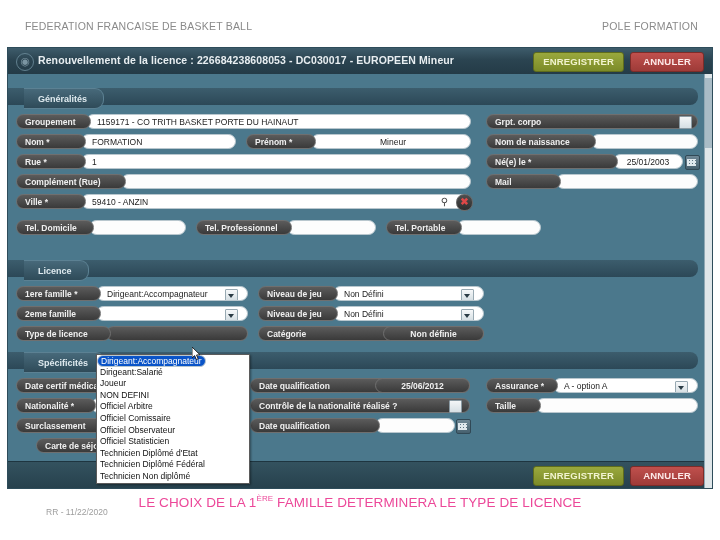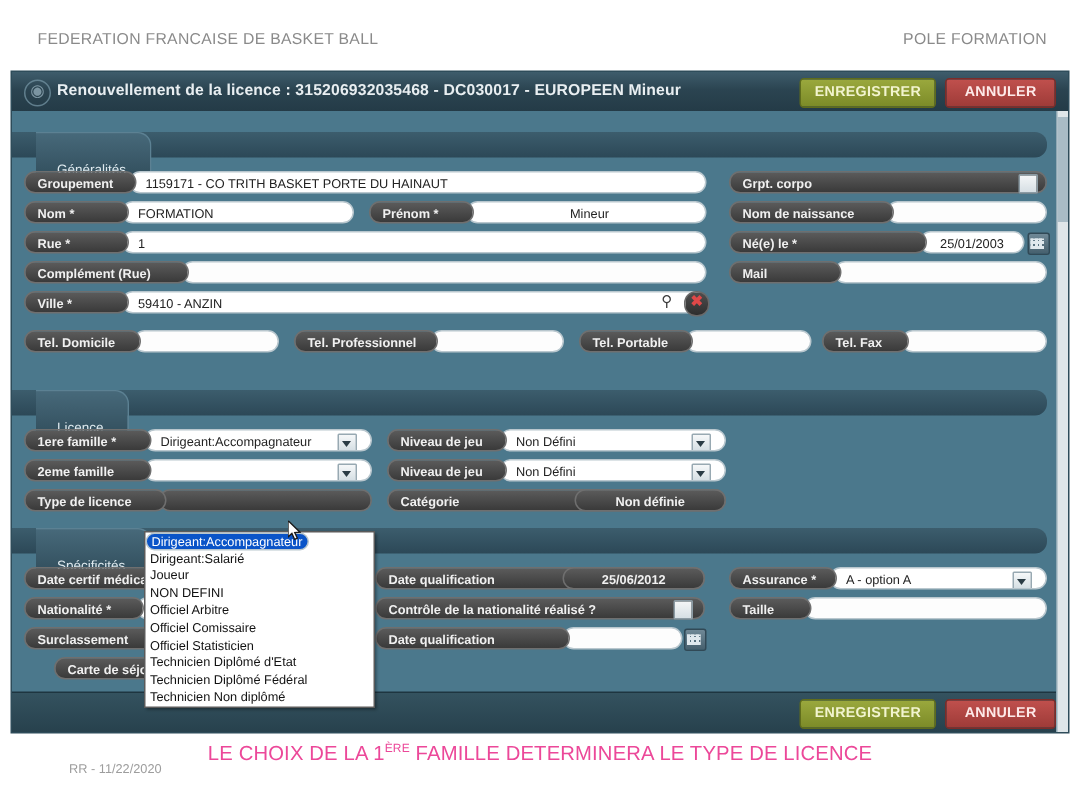--- a/index.html
+++ b/index.html
@@ -64,24 +64,24 @@
   .vscroll .thumb{position:absolute;left:0;top:4px;width:7px;height:70px;background:#a9bcc6;}
 
   
   .sect{position:absolute;left:0;width:704px;height:17px;}
   .sect .bar{
     position:absolute;left:0;top:0;width:690px;height:17px;
     background:linear-gradient(180deg,#3c5d6d 0%,#2c4857 100%);
     border-radius:0 8px 8px 0;
   }
   .sect .pill{
-    position:absolute;left:16px;top:0;height:17px;line-height:17px;padding:16px 16px 0 14px;
+    position:absolute;left:16px;top:0;height:17px;line-height:17px;padding:2px 16px 0 14px;
     background:linear-gradient(180deg,#47697a 0%,#2f4b59 100%);
     border:1px solid #5c8193;border-left:none;border-radius:0 9px 9px 0;
-    color:#dfeaef;font-size:9px;font-weight:normal;
+    color:#dfeaef;font-size:9px;font-weight:bold;
   }
 
   
   .fld{position:absolute;height:15px;}
   .lab{
     position:absolute;left:0;top:0;height:15px;line-height:15px;
     background:linear-gradient(180deg,#5b5b5b 0%,#3a3a3a 100%);
     border:1px solid #6f6f6f;border-radius:8px;
     color:#f0f0f0;font-size:8.5px;font-weight:bold;
     padding:0 6px 0 8px;box-sizing:border-box;white-space:nowrap;
@@ -190,21 +190,21 @@
 
   <div class="slide-header">
     <div class="hdr-left">FEDERATION FRANCAISE DE BASKET BALL</div>
     <div class="hdr-right">POLE FORMATION</div>
   </div>
 
   <div class="app">
 
     <div class="titlebar">
       <div class="tb-logo">◉</div>
-      <div class="tb-title">Renouvellement de la licence : 315206932035468 - DC030017 - EUROPEEN Mineur</div>
+      <div class="tb-title">Renouvellement de la licence : 226684238608053 - DC030017 - EUROPEEN Mineur</div>
       <div class="btn-save tb-save">ENREGISTRER</div>
       <div class="btn-cancel tb-cancel">ANNULER</div>
     </div>
 
     <div class="appbody">
 
       <div class="sect" style="top:14px;">
         <div class="bar"></div>
         <div class="pill">Généralités</div>
       </div>
@@ -261,24 +261,20 @@
         <div class="lab" style="width:78px;">Tel. Domicile</div>
         <div class="inp empty" style="left:73px;width:97px;"></div>
       </div>
       <div class="fld" style="left:188px;top:146px;width:180px;">
         <div class="lab" style="width:96px;">Tel. Professionnel</div>
         <div class="inp empty" style="left:91px;width:89px;"></div>
       </div>
       <div class="fld" style="left:378px;top:146px;width:155px;">
         <div class="lab" style="width:76px;">Tel. Portable</div>
         <div class="inp empty" style="left:71px;width:84px;"></div>
-      </div>
-      <div class="fld" style="left:540px;top:146px;width:150px;">
-        <div class="lab" style="width:58px;">Tel. Fax</div>
-        <div class="inp empty" style="left:53px;width:97px;"></div>
       </div>
 
       <div class="sect" style="top:186px;">
         <div class="bar"></div>
         <div class="pill">Licence</div>
       </div>
 
       <div class="fld" style="left:8px;top:212px;width:232px;">
         <div class="lab" style="width:85px;">1ere famille *</div>
         <div class="sel" style="left:80px;width:152px;">
@@ -374,20 +370,21 @@
       </div>
 
       <div class="dropdown" id="dropdown">
           <div class="opt sel">Dirigeant:Accompagnateur</div>
           <div class="opt">Dirigeant:Elu</div>
           <div class="opt">Dirigeant:Salarié</div>
           <div class="opt">Joueur</div>
           <div class="opt">NON DEFINI</div>
           <div class="opt">Officiel Arbitre</div>
           <div class="opt">Officiel Comissaire</div>
+          <div class="opt">Officiel Observateur</div>
           <div class="opt">Officiel Statisticien</div>
           <div class="opt">Technicien Diplômé d'Etat</div>
           <div class="opt">Technicien Diplômé Fédéral</div>
           <div class="opt">Technicien Non diplômé</div>
         </div>
 
       <div class="cursor">
         <svg width="9" height="14" viewBox="0 0 9 14">
           <polygon points="0,0 0,11 2.6,8.6 4.4,12.6 6.2,11.8 4.5,8 8,7.8" fill="#ffffff" stroke="#1a1a1a" stroke-width="0.9"></polygon>
         </svg>

